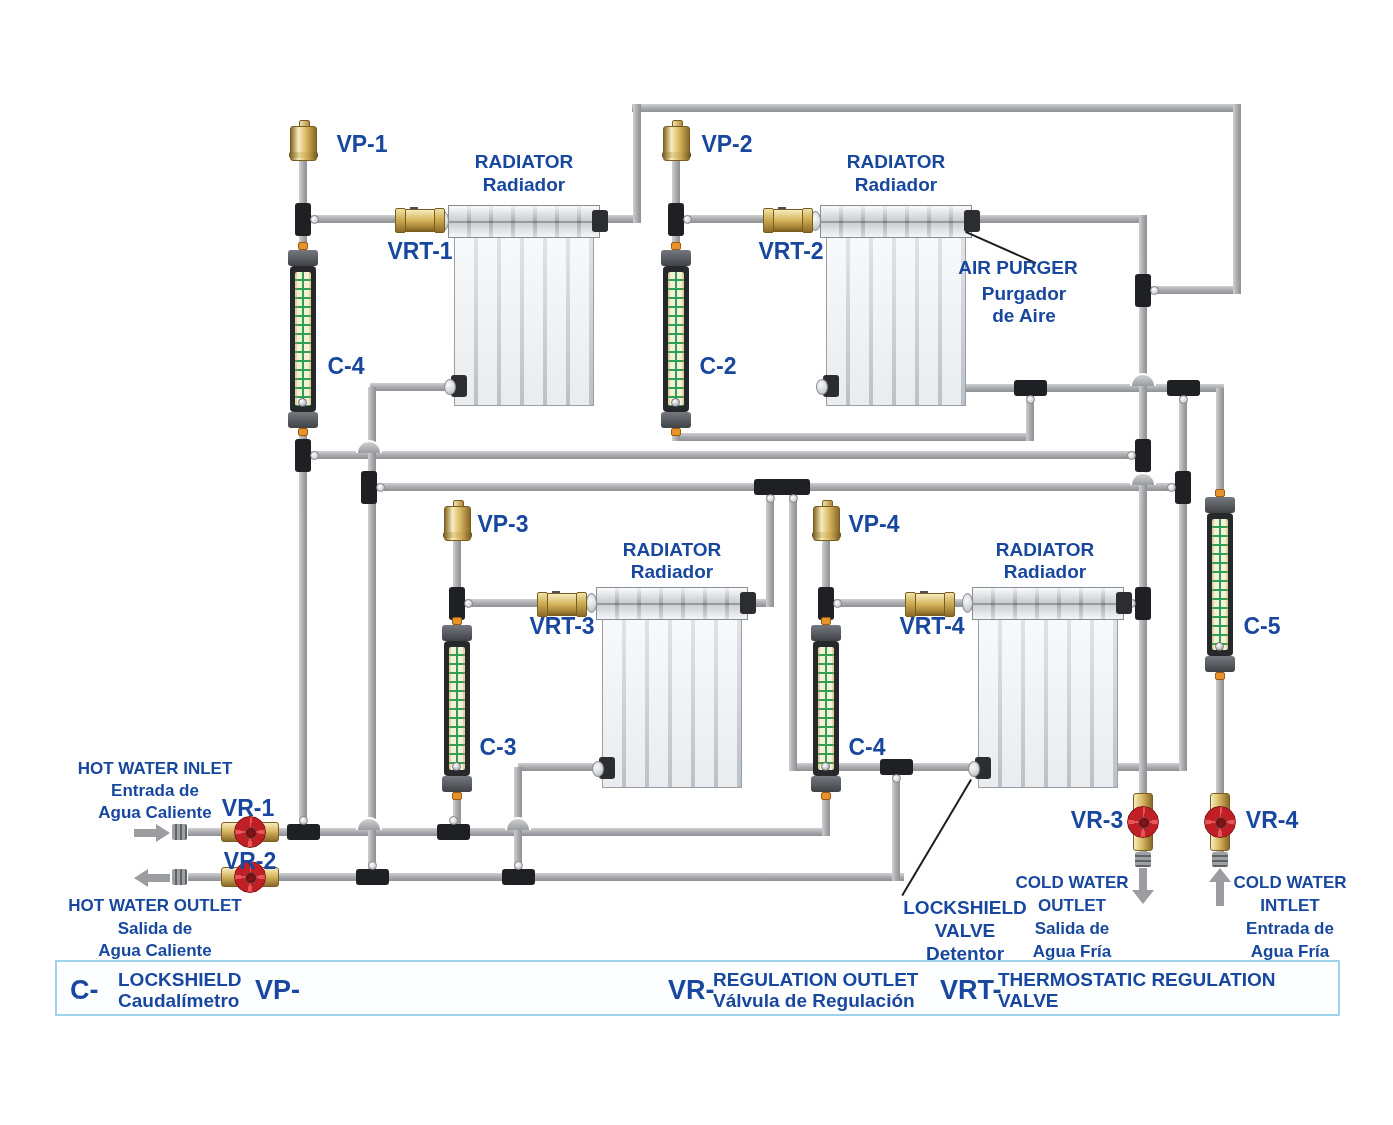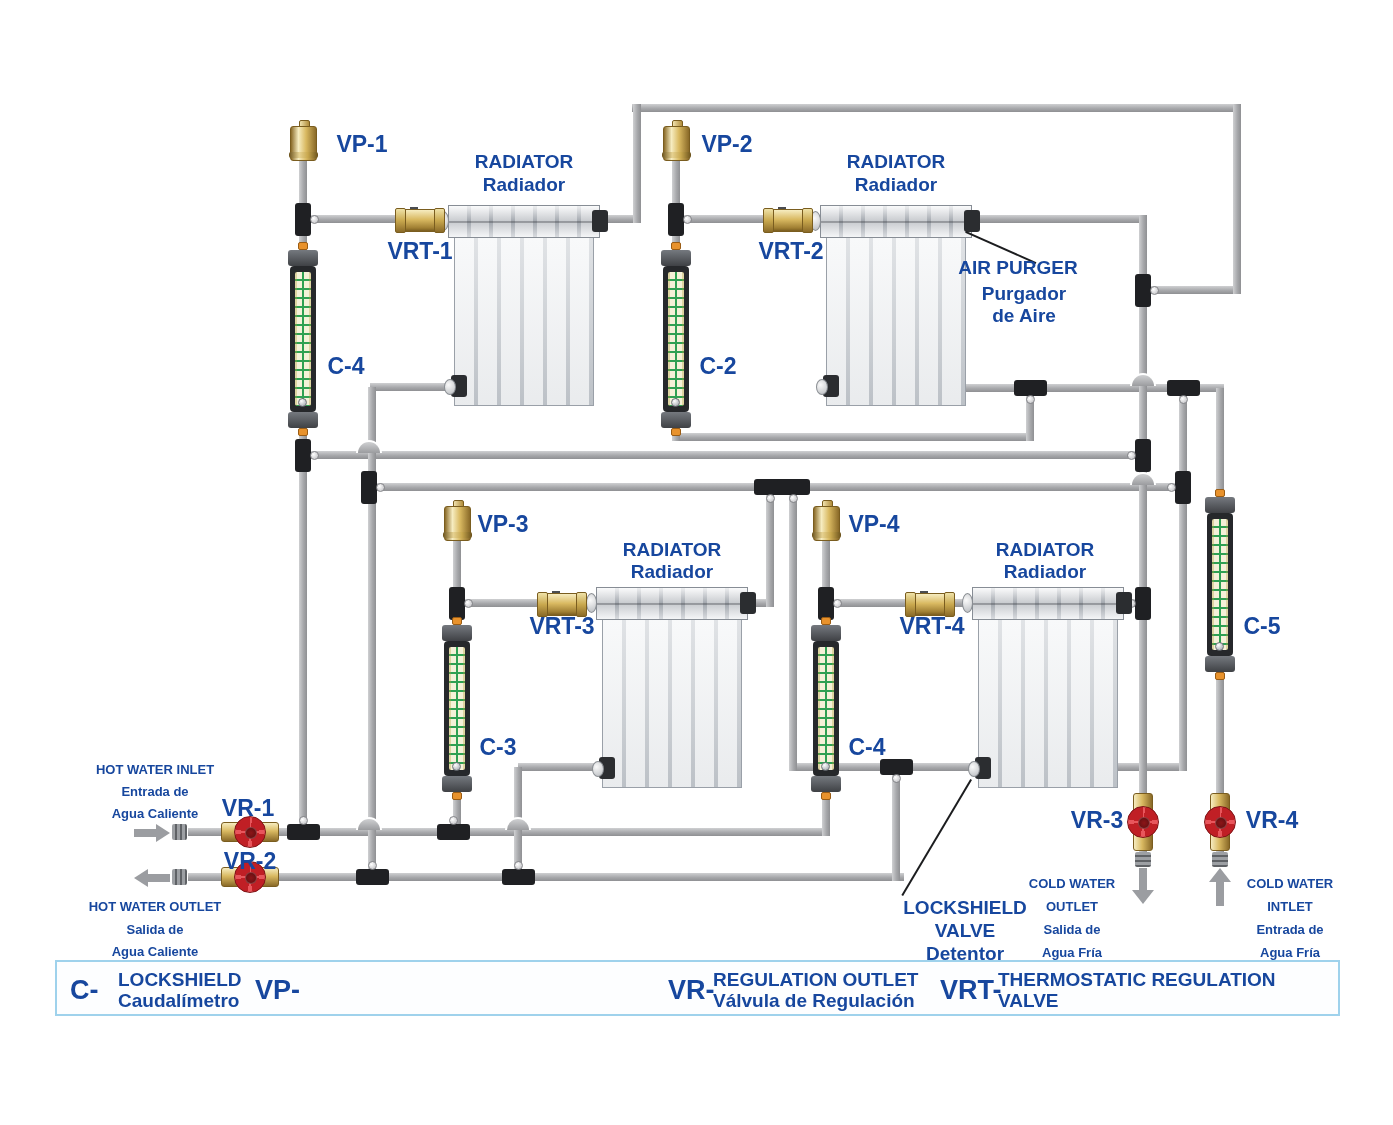--- a/index.html
+++ b/index.html
@@ -84,21 +84,21 @@
   .barb-h{position:absolute;width:15px;height:16px;
       background:repeating-linear-gradient(90deg,#9da0a4 0 3px,#5f6266 3px 5px);border-radius:2px;}
   .barb-v{position:absolute;width:16px;height:15px;
       background:repeating-linear-gradient(180deg,#9da0a4 0 3px,#5f6266 3px 5px);border-radius:2px;}
   .arrow{position:absolute;}
   .arrow .sh{position:absolute;background:#9b9da1;}
   .arrow .hd{position:absolute;width:0;height:0;}
 
   
   .lbl{position:absolute;transform:translate(-50%,-50%);color:#17479E;font-weight:bold;white-space:nowrap;}
-  .l23{font-size:23px;} .l19{font-size:19px;} .l17{font-size:13px;}
+  .l23{font-size:23px;} .l19{font-size:19px;} .l17{font-size:17px;}
   .callout{position:absolute;height:2px;background:#1c1d1f;transform-origin:0 0;}
 
   
   .legend{position:absolute;left:55px;top:960px;width:1285px;height:56px;background:#fdfeff;
       border:2px solid #9fd2ec;}
   .leg-prefix{position:absolute;top:0;height:52px;line-height:56px;font-size:27px;font-weight:bold;color:#17479E;}
   .leg-txt{position:absolute;top:7px;color:#17479E;font-weight:bold;font-size:19px;line-height:21px;}
 </style>
 </head>
 <body>

